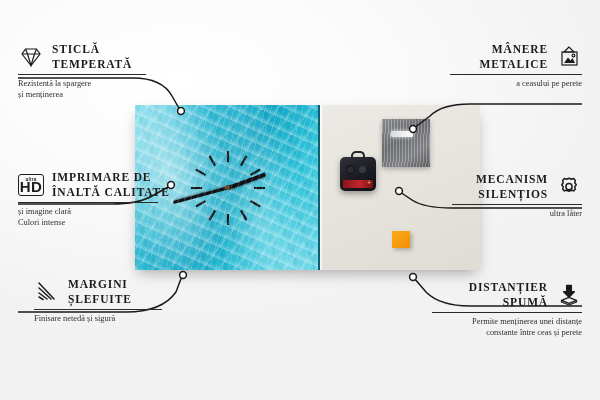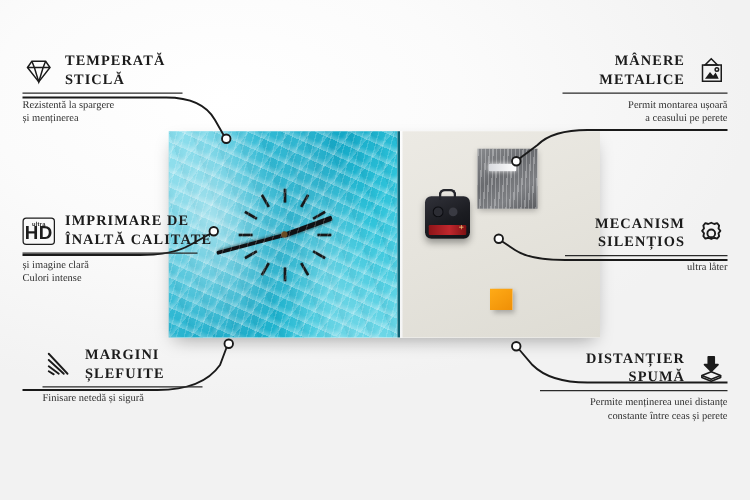--- a/index.html
+++ b/index.html
@@ -176,22 +176,22 @@
 
   <div class="feat left" style="left:18px; top:42px; width:128px;">
     <div class="row">
       <svg class="ico" viewBox="0 0 26 24">
         <g fill="none" stroke="#1b1b1b" stroke-width="1.2">
           <path d="M4,9 L13,20.5 L22,9 L18.5,4 H7.5 Z"></path>
           <path d="M4,9 H22 M7.5,4 L9.5,9 L13,20.5 L16.5,9 L18.5,4"></path>
         </g>
       </svg>
       <div>
+        <div class="ttl">STICLĂ</div>
         <div class="ttl">TEMPERATĂ</div>
-        <div class="ttl">STICLĂ</div>
       </div>
     </div>
     <div class="rule"></div>
     <div class="sub">Rezistentă la spargere</div>
     <div class="sub">și menținerea</div>
   </div>
 
   <div class="feat left" style="left:18px; top:170px; width:140px;">
     <div class="row">
       <div class="ico hdbox">
@@ -236,21 +236,20 @@
       <svg class="ico" viewBox="0 0 26 24">
         <g fill="none" stroke="#1b1b1b" stroke-width="1.2">
           <path d="M13,2 L8,7 H18 Z"></path>
           <rect x="6" y="7" width="15" height="13"></rect>
           <path d="M8,18 L12,12.5 L14.5,15.5 L16.5,13 L19,18 Z" fill="#1b1b1b" stroke="none"></path>
           <circle cx="17.5" cy="10.5" r="1.4"></circle>
         </g>
       </svg>
     </div>
     <div class="rule"></div>
-    <div class="sub">Permit montarea ușoară</div>
     <div class="sub">a ceasului pe perete</div>
   </div>
 
   <div class="feat right" style="right:18px; top:172px; width:130px;">
     <div class="row">
       <div>
         <div class="ttl">MECANISM</div>
         <div class="ttl">SILENȚIOS</div>
       </div>
       <svg class="ico" viewBox="0 0 26 24">

